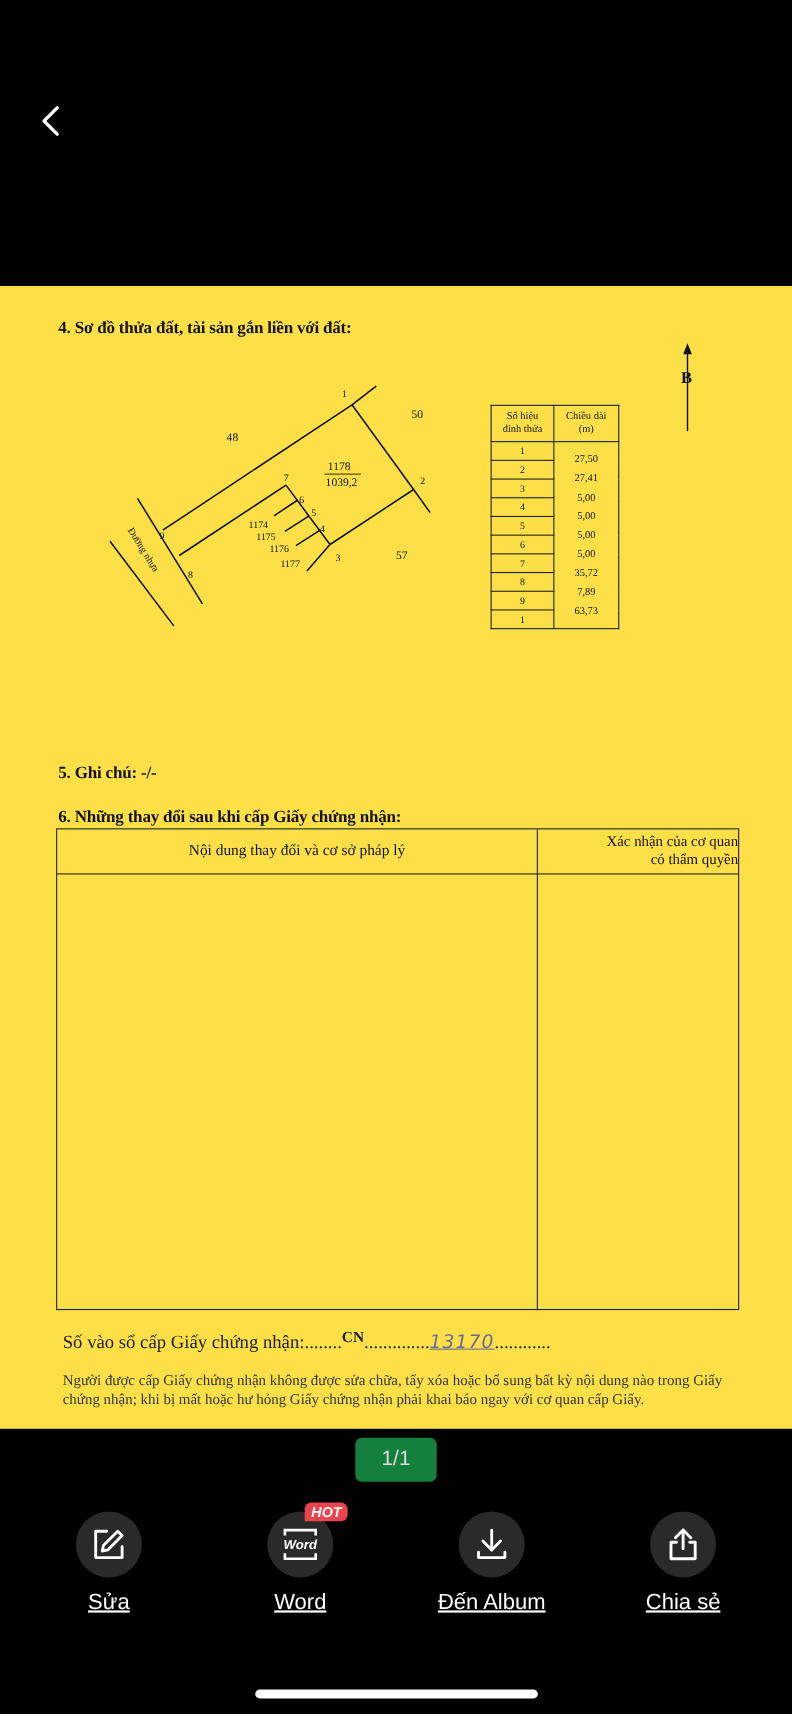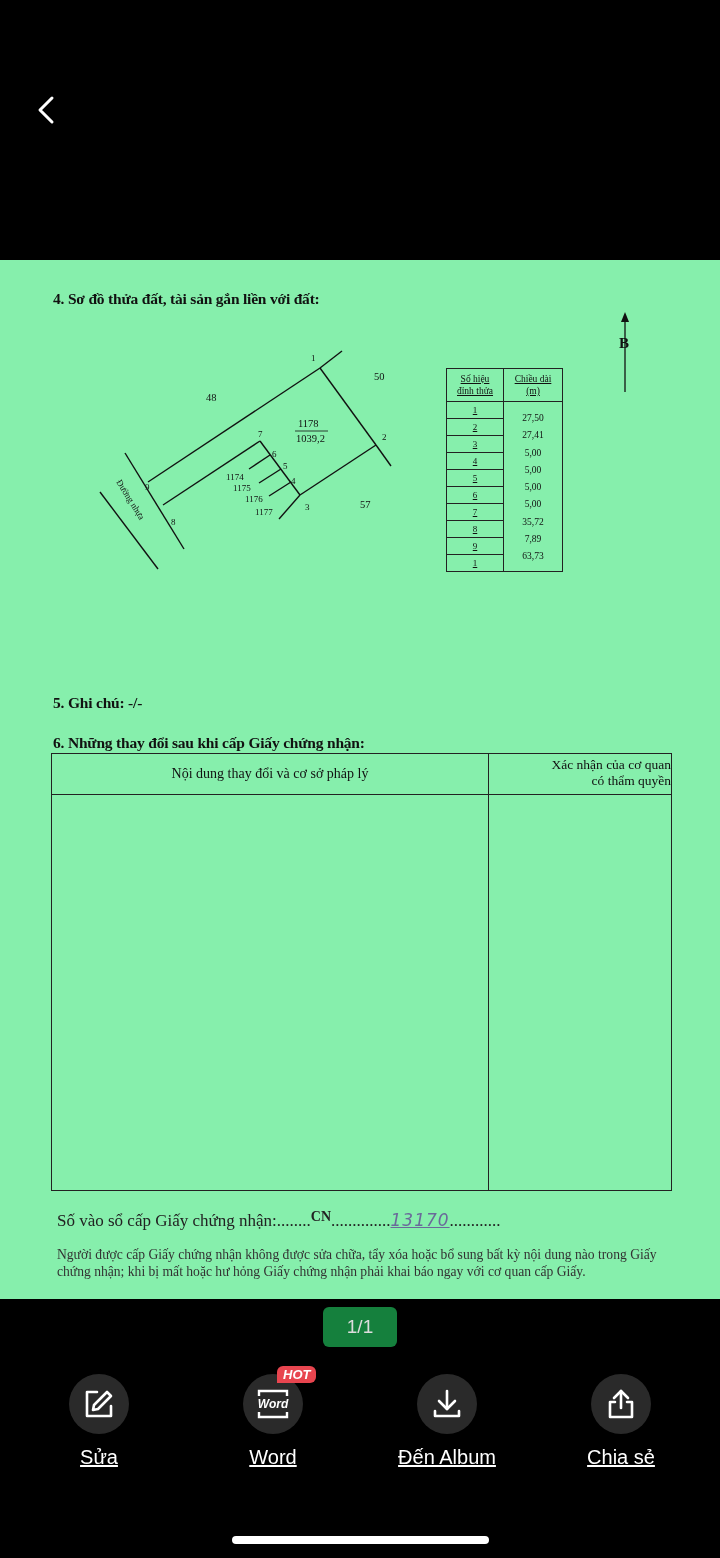--- a/index.html
+++ b/index.html
@@ -2,27 +2,27 @@
 <html><head>
 <meta charset="utf-8">
 <style>
   * { margin: 0; padding: 0; box-sizing: border-box; }
   html, body { width: 720px; height: 1558px; background: #000; overflow: hidden; }
   body { position: relative; font-family: "Liberation Serif", serif; }
 
   .top-bar { position: absolute; left: 0; top: 0; width: 720px; height: 260px; background: #000; }
   .back-btn { position: absolute; left: 30px; top: 90px; width: 40px; height: 40px; cursor: pointer; }
 
-  .doc { position: absolute; left: 0; top: 260px; width: 720px; height: 1039px; background: #86efac; overflow: hidden; }
+  .doc { position: absolute; left: 0; top: 260px; width: 720px; height: 1039px; background: #fde047; overflow: hidden; }
   .doc .h { position: absolute; font-weight: bold; font-size: 15.5px; color: #111; font-family: "Liberation Serif", serif; letter-spacing: -0.2px; }
 
   .diagram { position: absolute; left: 0; top: 0; width: 720px; height: 420px; }
   .diagram text { font-family: "Liberation Serif", serif; fill: #111; }
 
-  .coord-table { position: absolute; left: 446px; top: 108px; width: 117px; border-collapse: collapse; font-size: 9px; color: #111; text-decoration: underline; }
+  .coord-table { position: absolute; left: 446px; top: 108px; width: 117px; border-collapse: collapse; font-size: 9px; color: #111; }
   .coord-table th, .coord-table td { border: 1px solid #222; text-align: center; font-weight: normal; }
   .coord-table th { height: 33px; line-height: 12px; font-size: 9.5px; }
   .coord-table td.pt { width: 57px; height: 17px; font-size: 9px; }
   .coord-table td.len-col { position: relative; padding: 0; border-top: 1px solid #222; }
   .len-list { position: absolute; left: 0; top: 8px; width: 100%; }
   .len-list div { height: 17.3px; line-height: 17px; font-size: 9.5px; }
 
   .changes-table { position: absolute; left: 51px; top: 493px; width: 621px; height: 438px; border: 1.5px solid #222; }
   .changes-table .col-split { position: absolute; left: 436px; top: 0; bottom: 0; border-left: 1.5px solid #222; }
   .changes-table .head-line { position: absolute; left: 0; right: 0; top: 40px; border-top: 1.5px solid #222; }

